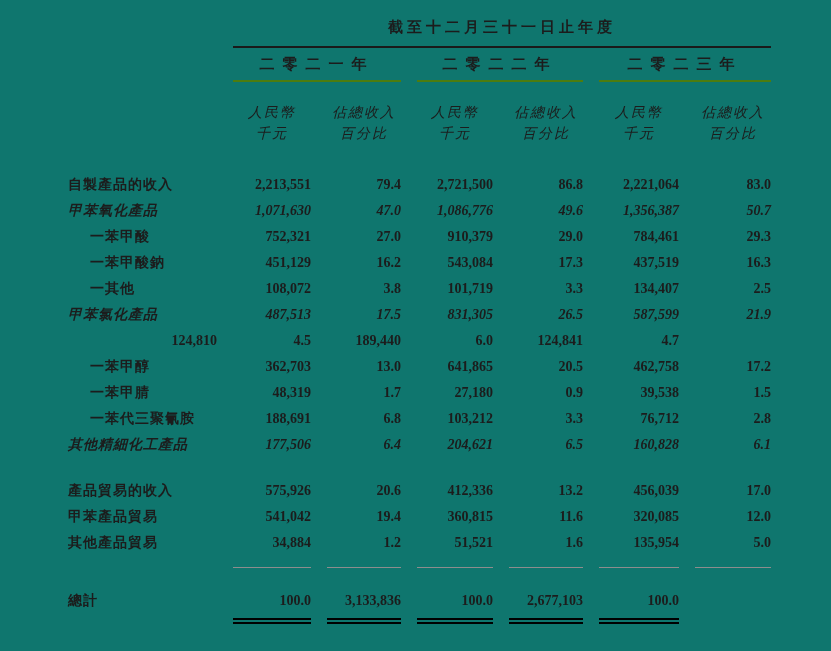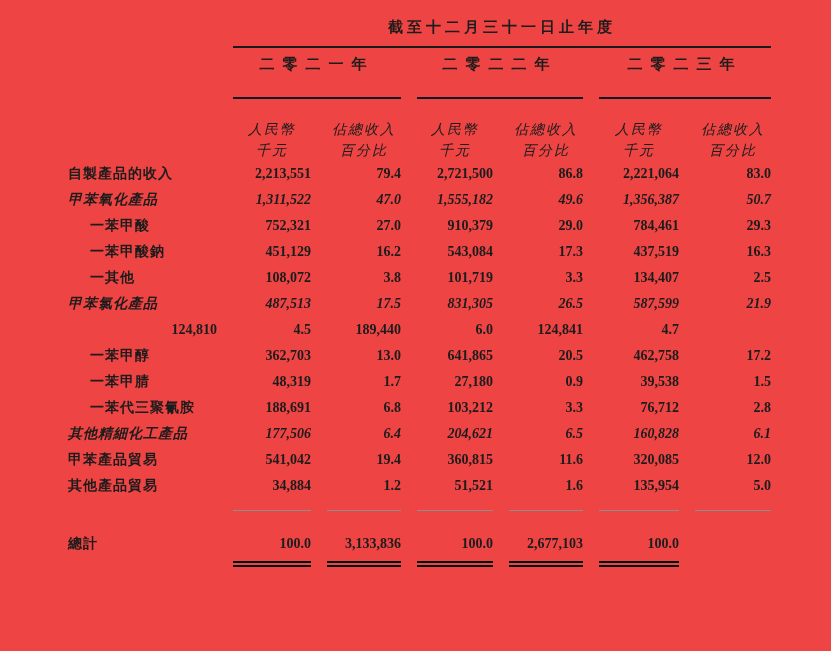--- a/index.html
+++ b/index.html
@@ -1,20 +1,20 @@
 <!DOCTYPE html>
 <html><head>
 <meta charset="utf-8">
 <style>
   html, body { margin: 0; padding: 0; background: #ffffff; }
   .page {
     position: relative;
     width: 831px;
     height: 651px;
-    background: #ef4444;
+    background: #0f766e;
     font-family: "Liberation Serif", "DejaVu Serif", serif;
     color: #1c1c1c;
     box-sizing: border-box;
     padding: 16px 0 0 68px;
     overflow: hidden;
   }
   .grid {
     display: grid;
     grid-template-columns: 149px 78px 74px 76px 74px 80px 76px;
     column-gap: 16px;
@@ -33,38 +33,38 @@
     grid-column: 2 / 8;
     border-top: 2px solid #1a1a1a;
     height: 0;
   }
   .year-cell {
     text-align: center;
     font-weight: bold;
     font-size: 15px;
     letter-spacing: 8px;
     line-height: 20px;
-    padding: 6px 0 23px 0;
-    border-bottom: 2px solid #0f172a;
+    padding: 6px 0 6px 0;
+    border-bottom: 2px solid #4d7c0f;
   }
   .year-1 { grid-column: 2 / span 2; }
   .year-2 { grid-column: 4 / span 2; }
   .year-3 { grid-column: 6 / span 2; }
   .sub-cell {
     text-align: center;
     font-style: italic;
     font-size: 14px;
     letter-spacing: 2px;
     line-height: 21px;
     margin-top: 20px;
   }
   .sub-2 { grid-column: 2; } .sub-3 { grid-column: 3; }
   .sub-4 { grid-column: 4; } .sub-5 { grid-column: 5; }
   .sub-6 { grid-column: 6; } .sub-7 { grid-column: 7; }
-  #table-rows { }
+  #table-rows { margin-top: 28px; }
   .row {
     display: grid;
     grid-template-columns: 149px 78px 74px 76px 74px 80px 76px;
     column-gap: 16px;
     line-height: 26px;
     font-size: 14px;
     font-weight: bold;
   }
   .row .label {
     text-align: left;
@@ -137,23 +137,23 @@
         <div class="cell label">自製產品的收入</div>
         <div class="cell num">2,213,551</div>
         <div class="cell num">79.4</div>
         <div class="cell num">2,721,500</div>
         <div class="cell num">86.8</div>
         <div class="cell num">2,221,064</div>
         <div class="cell num">83.0</div>
       </div>
       <div class="row category">
         <div class="cell label">甲苯氧化產品</div>
-        <div class="cell num">1,311,522</div>
+        <div class="cell num">1,071,630</div>
         <div class="cell num">47.0</div>
-        <div class="cell num">1,555,182</div>
+        <div class="cell num">1,086,776</div>
         <div class="cell num">49.6</div>
         <div class="cell num">1,356,387</div>
         <div class="cell num">50.7</div>
       </div>
       <div class="row item">
         <div class="cell label">一苯甲酸</div>
         <div class="cell num">752,321</div>
         <div class="cell num">27.0</div>
         <div class="cell num">910,379</div>
         <div class="cell num">29.0</div>
@@ -224,20 +224,29 @@
       </div>
       <div class="row category">
         <div class="cell label">其他精細化工產品</div>
         <div class="cell num">177,506</div>
         <div class="cell num">6.4</div>
         <div class="cell num">204,621</div>
         <div class="cell num">6.5</div>
         <div class="cell num">160,828</div>
         <div class="cell num">6.1</div>
       </div>
+      <div class="row section gap-before">
+        <div class="cell label">產品貿易的收入</div>
+        <div class="cell num">575,926</div>
+        <div class="cell num">20.6</div>
+        <div class="cell num">412,336</div>
+        <div class="cell num">13.2</div>
+        <div class="cell num">456,039</div>
+        <div class="cell num">17.0</div>
+      </div>
       <div class="row plain">
         <div class="cell label">甲苯產品貿易</div>
         <div class="cell num">541,042</div>
         <div class="cell num">19.4</div>
         <div class="cell num">360,815</div>
         <div class="cell num">11.6</div>
         <div class="cell num">320,085</div>
         <div class="cell num">12.0</div>
       </div>
       <div class="row plain rule-single">

